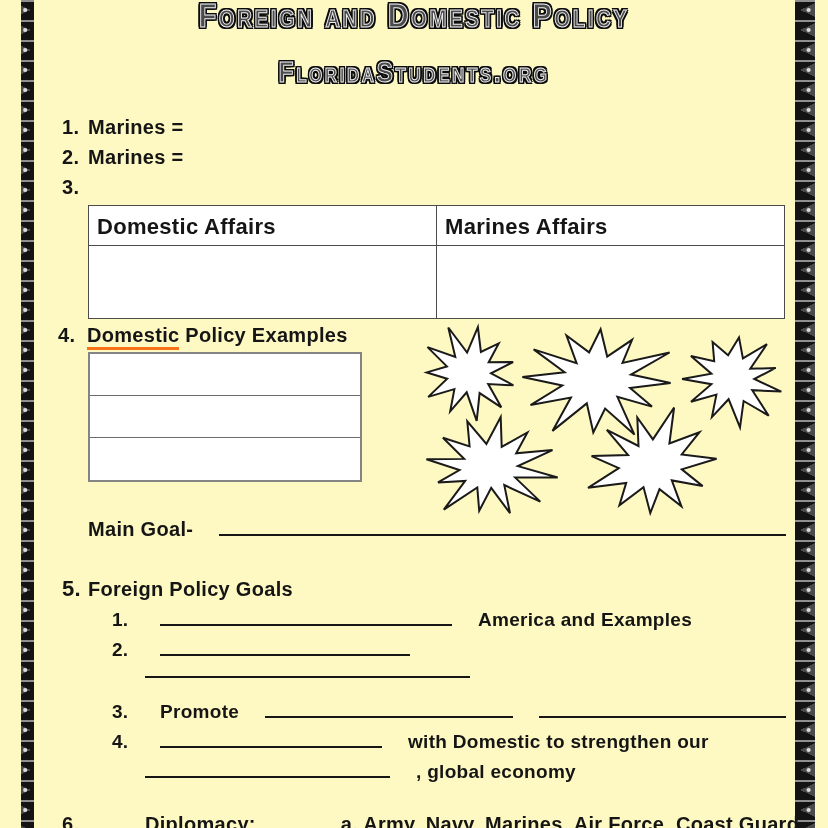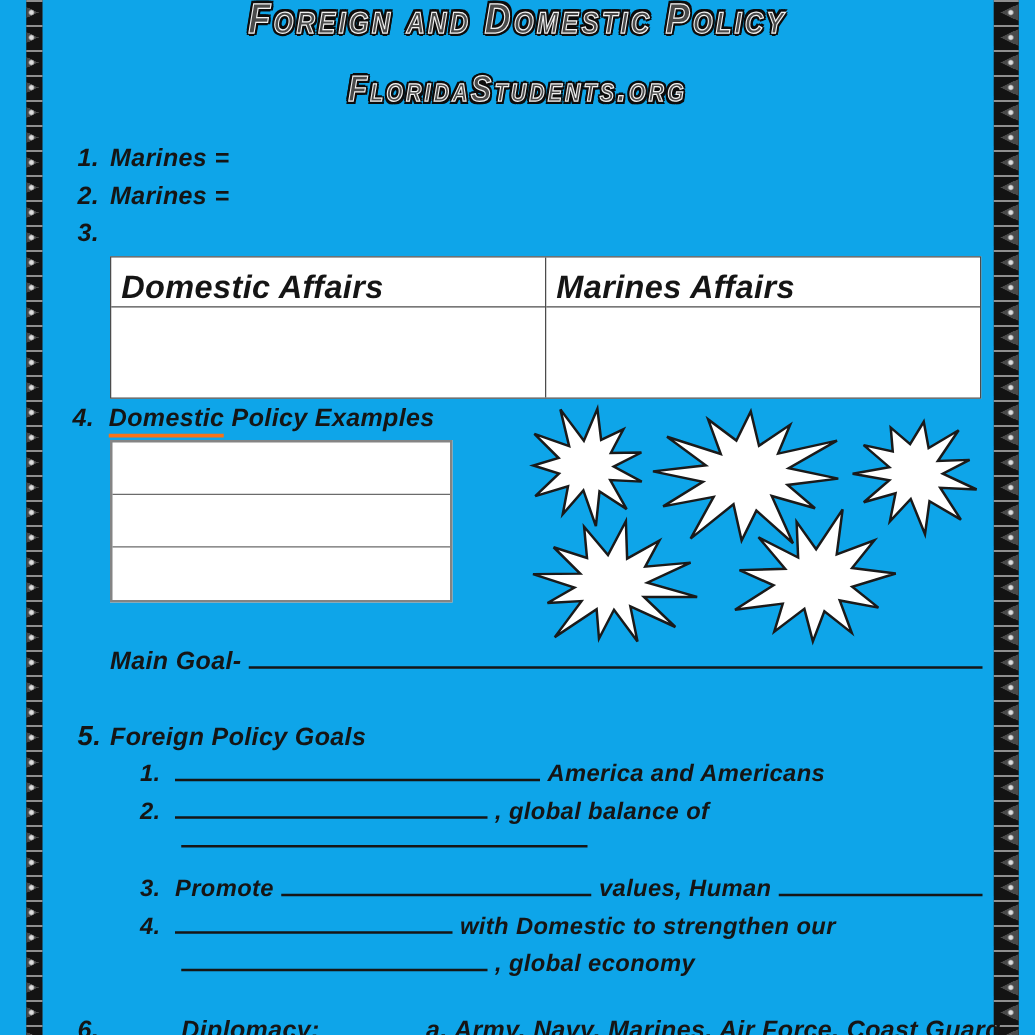--- a/index.html
+++ b/index.html
@@ -1,18 +1,18 @@
 <!DOCTYPE html>
 <html><head>
 <meta charset="utf-8">
 <style>
   html,body{margin:0;padding:0;background:#ffffff;}
   body{width:828px;height:828px;overflow:hidden;position:relative;
        font-family:"Liberation Sans",sans-serif;color:#151515;}
-  .page{position:absolute;inset:0;background:#0ea5e9;overflow:hidden;font-style:italic;}
+  .page{position:absolute;inset:0;background:#fef9c3;overflow:hidden;}
 
   
   .ornament{position:absolute;top:0;height:828px;background-color:#131313;
     background-image:
       radial-gradient(circle at 32% 50%, #dcdcdc 1.4px, rgba(220,220,220,0) 2.6px),
       conic-gradient(from 245deg at 74% 50%, #4a4a4a 0 50deg, rgba(74,74,74,0) 50deg),
       linear-gradient(180deg, rgba(150,150,150,.95) 0 1.6px, rgba(150,150,150,0) 1.6px);
     background-size:100% 20px;background-repeat:repeat-y;}
   .ornament.left{left:21px;width:13px;}
   .ornament.right{left:795px;width:20px;
@@ -35,38 +35,38 @@
          font-size:20px;font-weight:600;letter-spacing:.3px;}
   .q-num{display:inline-block;width:26px;flex:0 0 auto;}
   .u{border-bottom:3px solid #f97316;padding-bottom:1px;}
 
   
   .affairs-table{position:absolute;left:88px;top:205px;width:697px;height:114px;
                  border:1.5px solid #4c4c4c;display:flex;background:#fff;box-sizing:border-box;}
   .at-col{flex:1 1 50%;display:flex;flex-direction:column;}
   .at-col.first{border-right:1.5px solid #4c4c4c;}
   .at-header{height:40px;box-sizing:border-box;border-bottom:1.5px solid #4c4c4c;
-             padding:8px 0 0 8px;font-size:26px;font-weight:600;letter-spacing:.3px;}
+             padding:8px 0 0 8px;font-size:22px;font-weight:600;letter-spacing:.3px;}
   .at-body{flex:1;}
 
   
   .examples-box{position:absolute;left:88px;top:352px;width:274px;height:130px;
                 border:2px solid #848484;box-sizing:border-box;background:#fff;}
   .ex-row{height:42px;box-sizing:border-box;border-bottom:1.6px solid #6b6b6b;}
   .ex-row:last-child{border-bottom:none;height:44px;}
 
   
   .stars{position:absolute;left:405px;top:318px;width:390px;height:210px;overflow:visible;}
   .star{fill:#ffffff;stroke:#1a1a1a;stroke-width:2;stroke-linejoin:miter;}
 
   
   .blank{display:inline-block;height:4px;border-bottom:2.6px solid #161616;
          vertical-align:-6px;flex:0 0 auto;}
   .blank.fill{flex:1 1 auto;}
-  .flex-row{position:absolute;display:flex;align-items:baseline;gap:6px;
+  .flex-row{position:absolute;display:flex;align-items:baseline;gap:26px;
             font-size:19px;font-weight:600;letter-spacing:.3px;}
   .gnum{display:inline-block;width:22px;flex:0 0 auto;}
 </style>
 </head>
 <body>
 
 <div class="page">
 
   <div class="ornament left"></div>
   <div class="ornament right"></div>
@@ -125,37 +125,35 @@
   </div>
 
   <div class="q-row" style="top:576px">
     <span class="q-num" style="font-size:22px">5.</span>
     <span>Foreign Policy Goals</span>
   </div>
 
   <div class="flex-row" style="top:609px;left:112px;right:42px">
     <span class="gnum">1.</span>
     <span class="blank" style="width:292px"></span>
-    <span>America and Americans</span>
+    <span>America and Examples</span>
   </div>
 
   <div class="flex-row" style="top:639px;left:112px;right:42px">
     <span class="gnum">2.</span>
     <span class="blank" style="width:250px"></span>
-    <span>, global balance of</span>
   </div>
   <div class="flex-row" style="top:672px;left:145px">
     <span class="blank" style="width:325px"></span>
   </div>
 
   <div class="flex-row" style="top:701px;left:112px;right:42px">
     <span class="gnum">3.</span>
     <span>Promote</span>
     <span class="blank" style="width:248px"></span>
-    <span>values, Human</span>
     <span class="blank fill"></span>
   </div>
 
   <div class="flex-row" style="top:731px;left:112px;right:42px">
     <span class="gnum">4.</span>
     <span class="blank" style="width:222px"></span>
     <span>with Domestic to strengthen our</span>
   </div>
   <div class="flex-row" style="top:761px;left:145px">
     <span class="blank" style="width:245px"></span>

